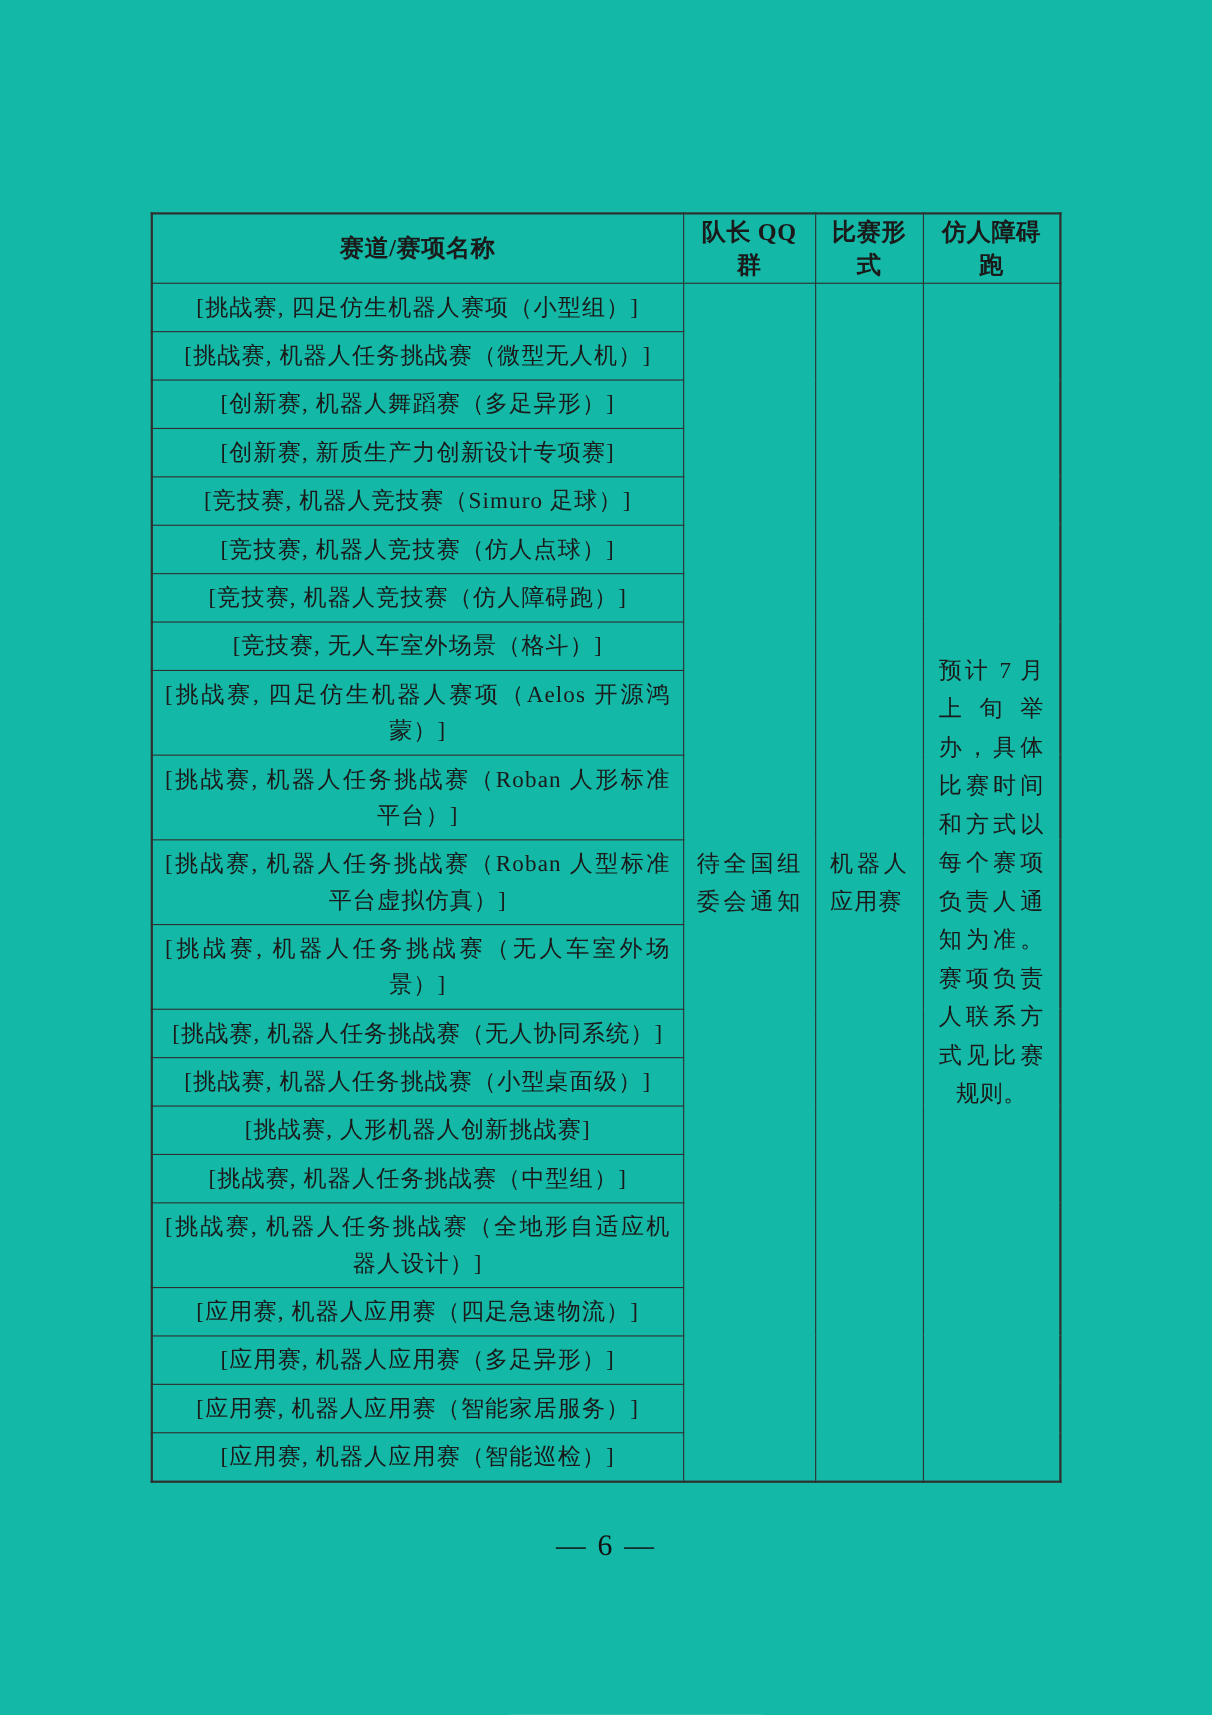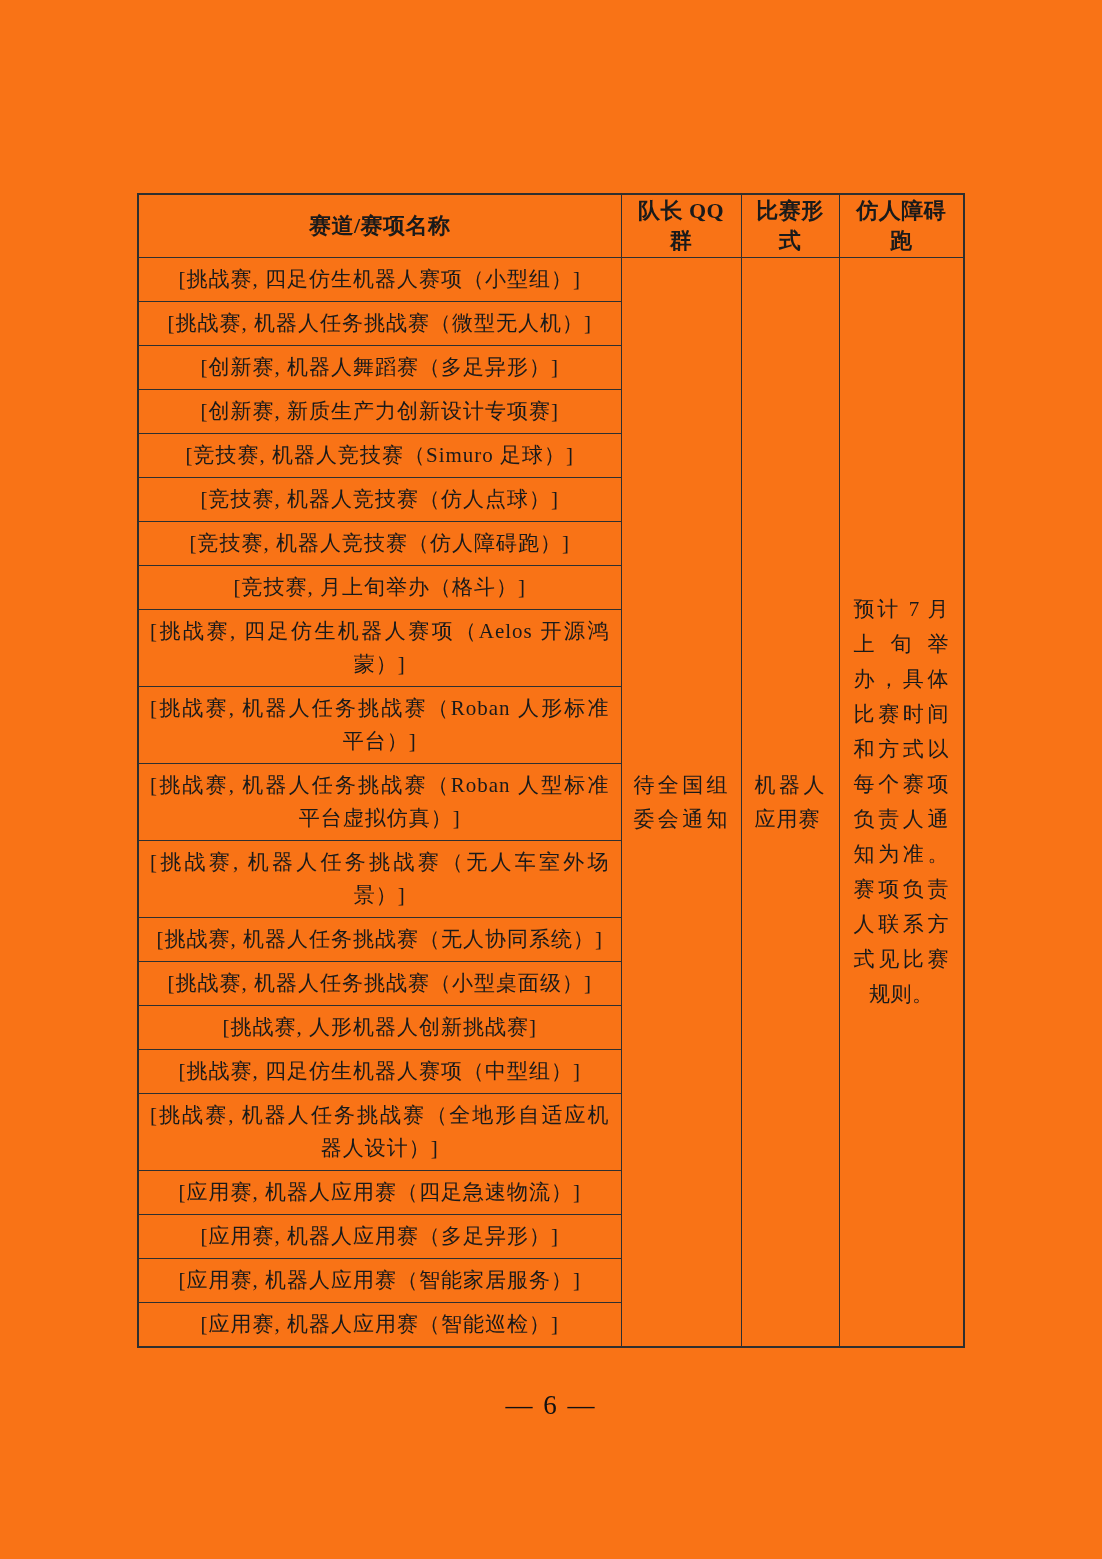--- a/index.html
+++ b/index.html
@@ -4,21 +4,21 @@
 <style>
   html, body {
     margin: 0;
     padding: 0;
     background: #ffffff;
   }
   .page {
     position: relative;
     width: 1102px;
     height: 1559px;
-    background: #f97316;
+    background: #14b8a6;
     font-family: "Liberation Serif", "DejaVu Serif", serif;
     color: #1a1a1a;
     overflow: hidden;
   }
   table.comp-table {
     position: absolute;
     left: 137px;
     top: 193px;
     width: 826px;
     border-collapse: collapse;
@@ -134,21 +134,21 @@
         <tr>
           <td class="event-cell">[竞技赛, 机器人竞技赛（Simuro 足球）]</td>
         </tr>
         <tr>
           <td class="event-cell">[竞技赛, 机器人竞技赛（仿人点球）]</td>
         </tr>
         <tr>
           <td class="event-cell">[竞技赛, 机器人竞技赛（仿人障碍跑）]</td>
         </tr>
         <tr>
-          <td class="event-cell">[竞技赛, 月上旬举办（格斗）]</td>
+          <td class="event-cell">[竞技赛, 无人车室外场景（格斗）]</td>
         </tr>
         <tr>
           <td class="event-cell">[挑战赛, 四足仿生机器人赛项（Aelos 开源鸿蒙）]</td>
         </tr>
         <tr>
           <td class="event-cell">[挑战赛, 机器人任务挑战赛（Roban 人形标准平台）]</td>
         </tr>
         <tr>
           <td class="event-cell">[挑战赛, 机器人任务挑战赛（Roban 人型标准平台虚拟仿真）]</td>
         </tr>
@@ -158,21 +158,21 @@
         <tr>
           <td class="event-cell">[挑战赛, 机器人任务挑战赛（无人协同系统）]</td>
         </tr>
         <tr>
           <td class="event-cell">[挑战赛, 机器人任务挑战赛（小型桌面级）]</td>
         </tr>
         <tr>
           <td class="event-cell">[挑战赛, 人形机器人创新挑战赛]</td>
         </tr>
         <tr>
-          <td class="event-cell">[挑战赛, 四足仿生机器人赛项（中型组）]</td>
+          <td class="event-cell">[挑战赛, 机器人任务挑战赛（中型组）]</td>
         </tr>
         <tr>
           <td class="event-cell">[挑战赛, 机器人任务挑战赛（全地形自适应机器人设计）]</td>
         </tr>
         <tr>
           <td class="event-cell">[应用赛, 机器人应用赛（四足急速物流）]</td>
         </tr>
         <tr>
           <td class="event-cell">[应用赛, 机器人应用赛（多足异形）]</td>
         </tr>

